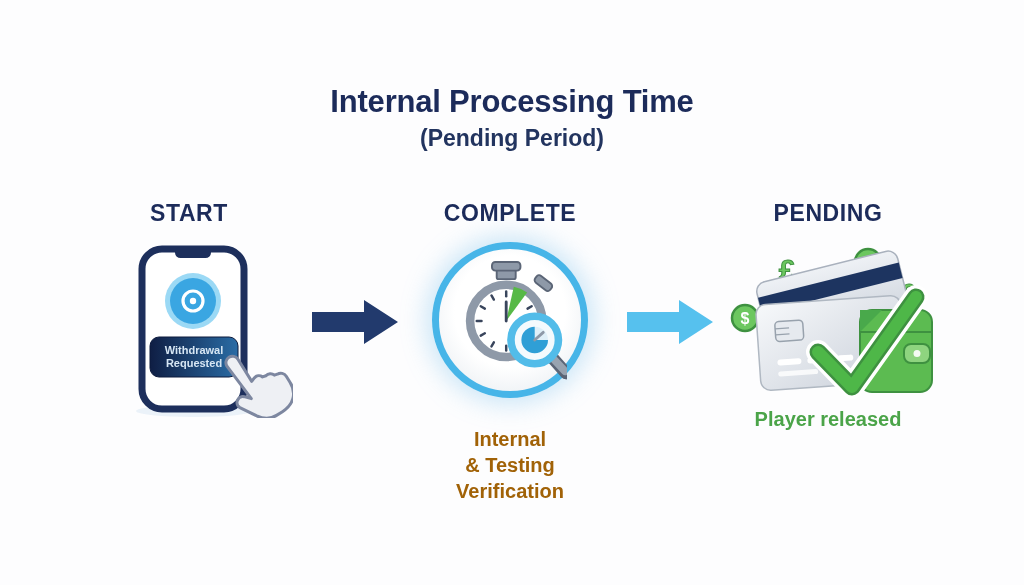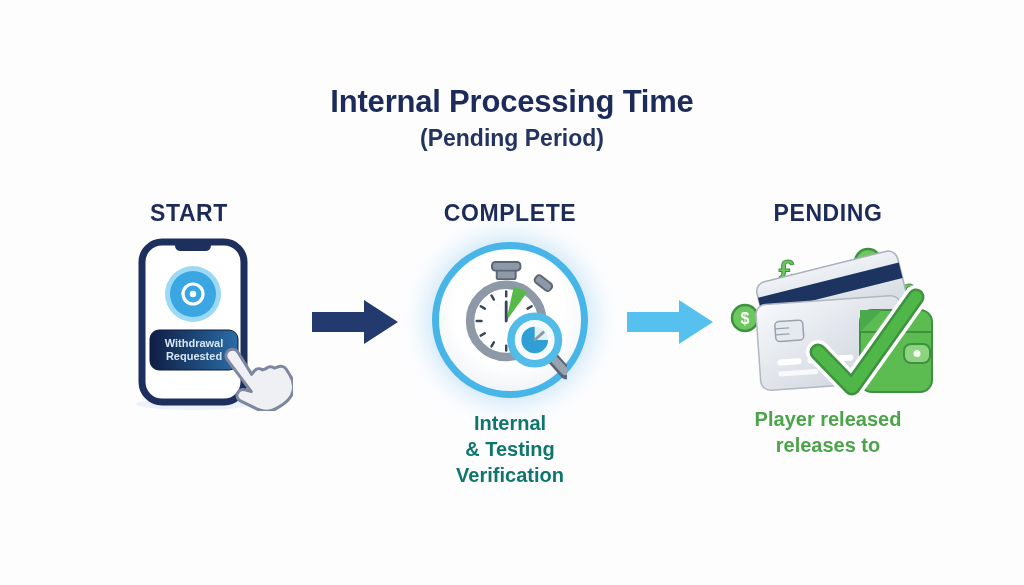--- a/index.html
+++ b/index.html
@@ -11,36 +11,36 @@
   .title-block{position:absolute;top:84px;left:0;width:100%;text-align:center;}
   .title-main{font-size:31px;font-weight:bold;color:#1c2b5a;letter-spacing:-0.2px;}
   .title-sub{font-size:23px;font-weight:600;color:#22345f;margin-top:5px;}
   .stage-label{
     position:absolute;top:200px;width:200px;text-align:center;
     font-size:23px;font-weight:bold;color:#1c2b5a;letter-spacing:.6px;
   }
   .label-start{left:89px;}
   .label-pending{left:410px;}
   .label-complete{left:728px;}
-  .phone-wrap{position:absolute;left:128px;top:236px;width:165px;height:175px;}
+  .phone-wrap{position:absolute;left:128px;top:243px;width:165px;height:175px;}
   .pending-badge{
     position:absolute;left:432px;top:242px;width:156px;height:156px;
     box-sizing:border-box;border:7px solid #47b5e8;border-radius:50%;
     background:radial-gradient(circle at 50% 44%, #ffffff 52%, #e2e8ee 100%);
     box-shadow:0 0 26px 5px rgba(120,192,234,.40);
     display:flex;align-items:center;justify-content:center;
   }
   .complete-wrap{position:absolute;left:712px;top:240px;width:238px;height:168px;}
   .arrow{position:absolute;top:296px;width:88px;height:52px;}
   .arrow-1{left:312px;}
   .arrow-2{left:627px;}
   .caption{
     position:absolute;text-align:center;font-weight:bold;font-size:20px;line-height:26px;
   }
-  .caption-pending{left:410px;top:410px;width:200px;color:#0f766e;}
+  .caption-pending{left:410px;top:426px;width:200px;color:#a16207;}
   .caption-complete{left:718px;top:406px;width:220px;color:#4ba449;}
   .caption span{display:block;}
   svg text{font-family:"Liberation Sans",sans-serif;}
 </style>
 </head>
 <body>
 
 <div class="canvas">
 
   <div class="title-block">
@@ -176,16 +176,15 @@
     </svg>
   </div>
 
   <div class="caption caption-pending">
     <span>Internal</span>
     <span>&amp; Testing</span>
     <span>Verification</span>
   </div>
   <div class="caption caption-complete">
     <span>Player released</span>
-    <span>releases to</span>
   </div>
 
 </div>
 
 </body></html>

